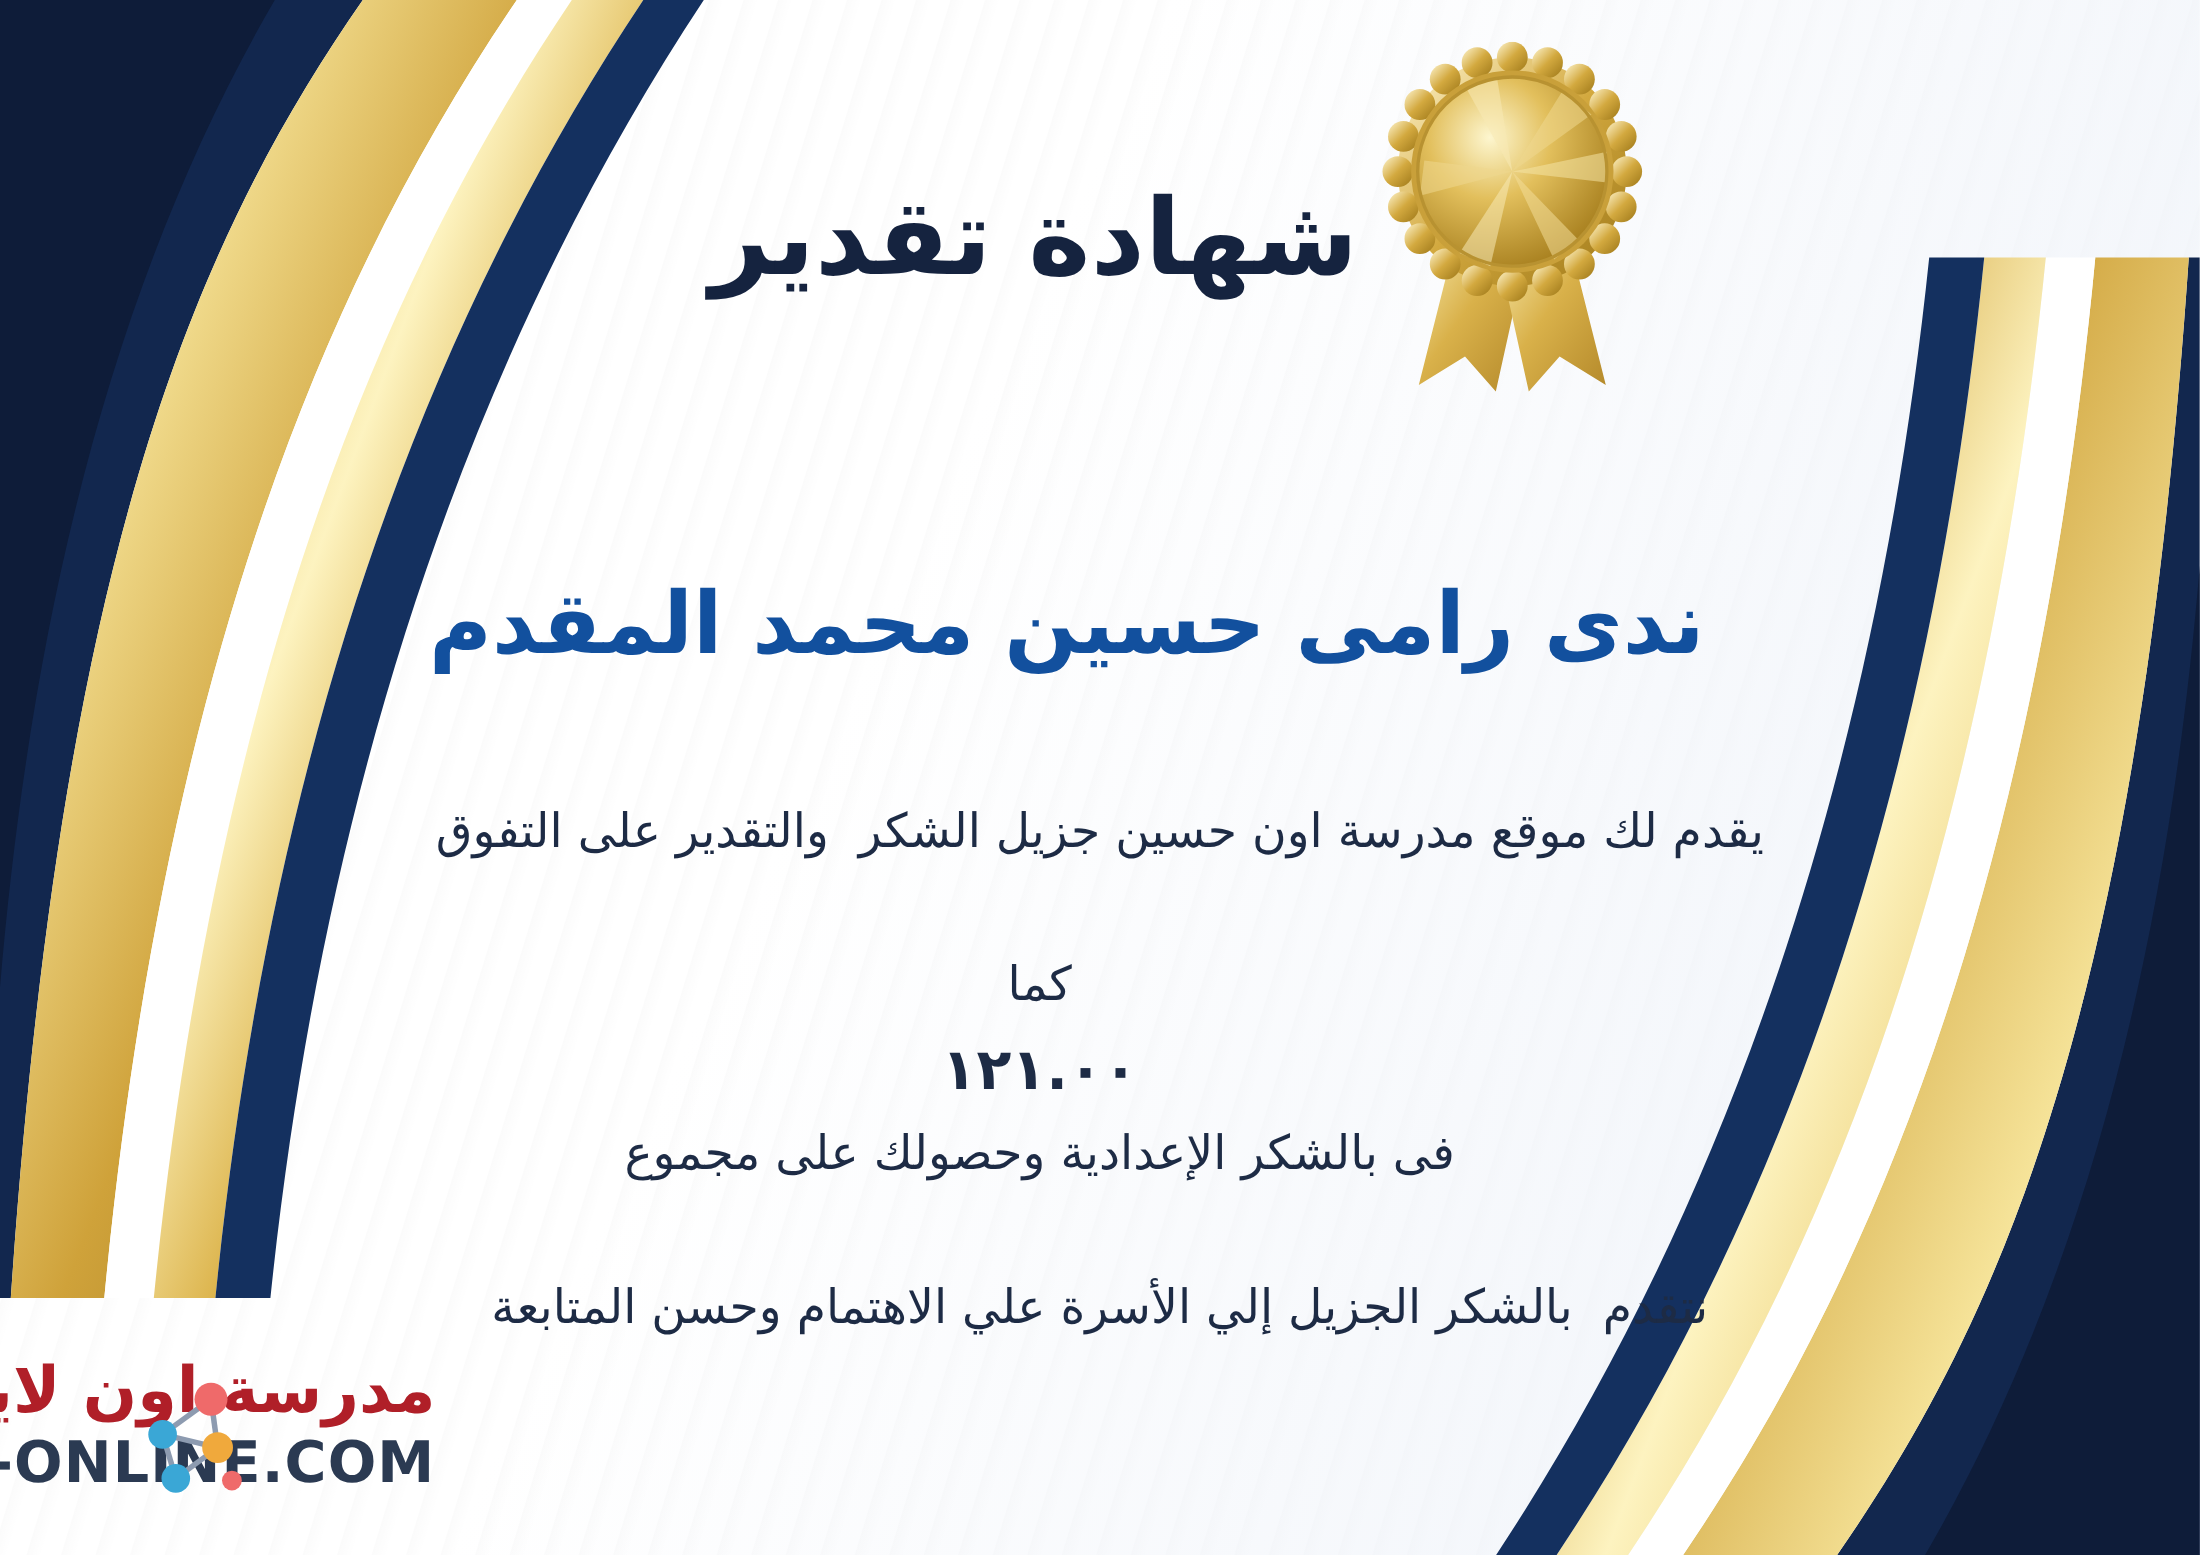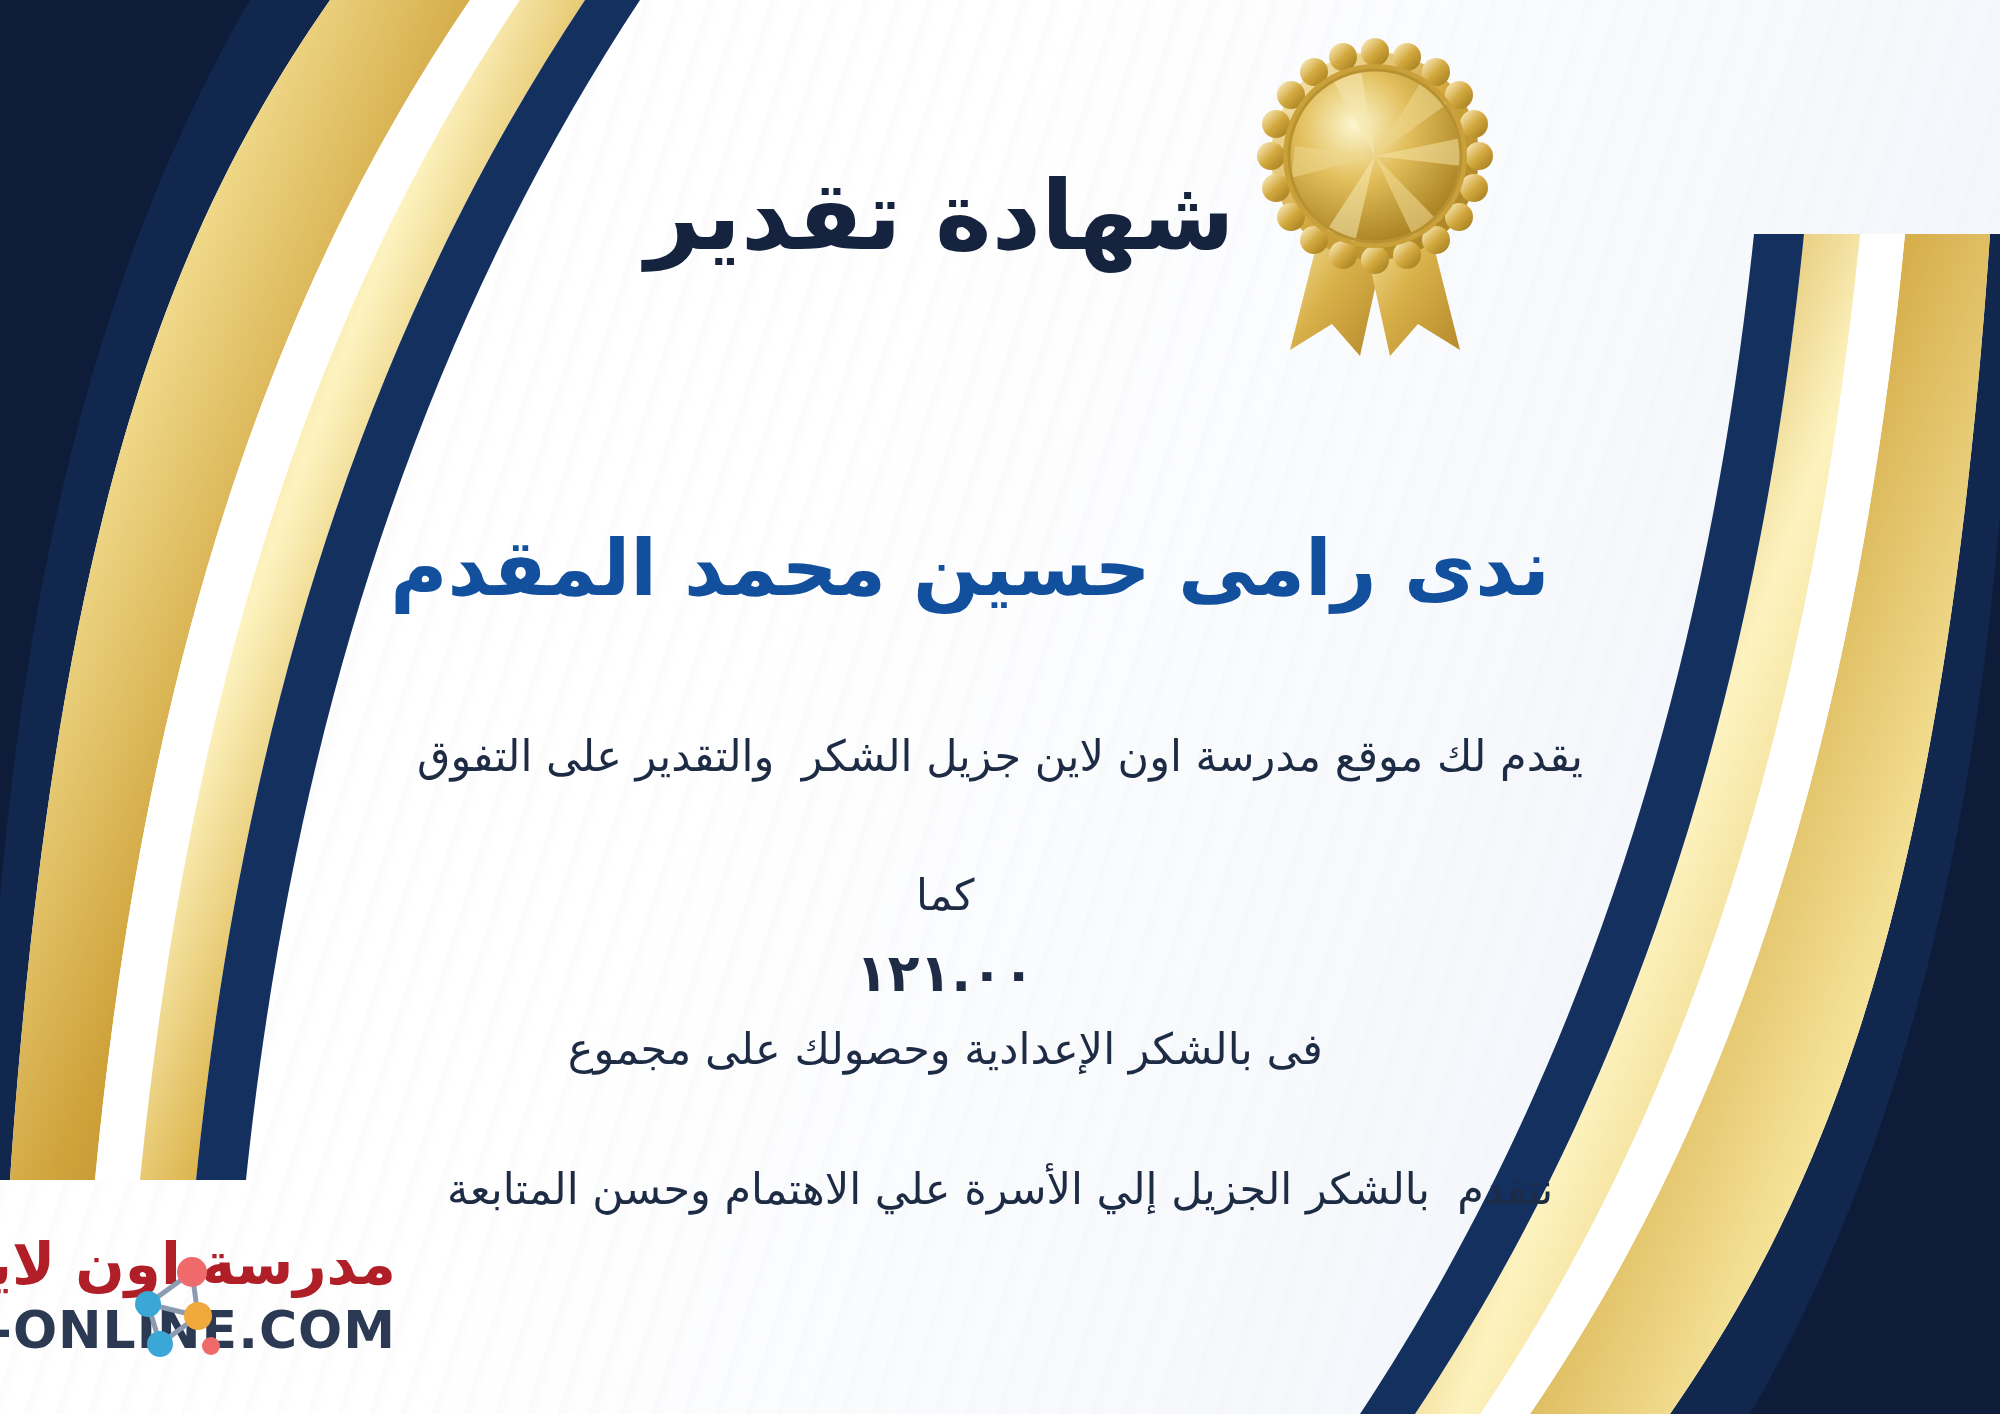--- a/index.html
+++ b/index.html
@@ -309,21 +309,21 @@
     </g>
   </svg>
 
   <div class="content">
 
     <div class="cert-title">شهادة تقدير</div>
 
     <div class="student-name">ندى رامى حسين محمد المقدم</div>
 
     <div class="body-text">
-      <span class="body-line">يقدم لك موقع مدرسة اون لاين جزيل الشكر  والتقدير على التفوق</span>
+      <span class="body-line">يقدم لك موقع مدرسة اون حسين جزيل الشكر  والتقدير على التفوق</span>
       <span class="body-line">
         <span>كما</span>
         <span class="grade-value">١٢١.٠٠</span>
         <span>فى بالشكر الإعدادية وحصولك على مجموع</span>
       </span>
       <span class="body-line">نتقدم  بالشكر الجزيل إلي الأسرة علي الاهتمام وحسن المتابعة</span>
     </div>
 
   </div>
 

